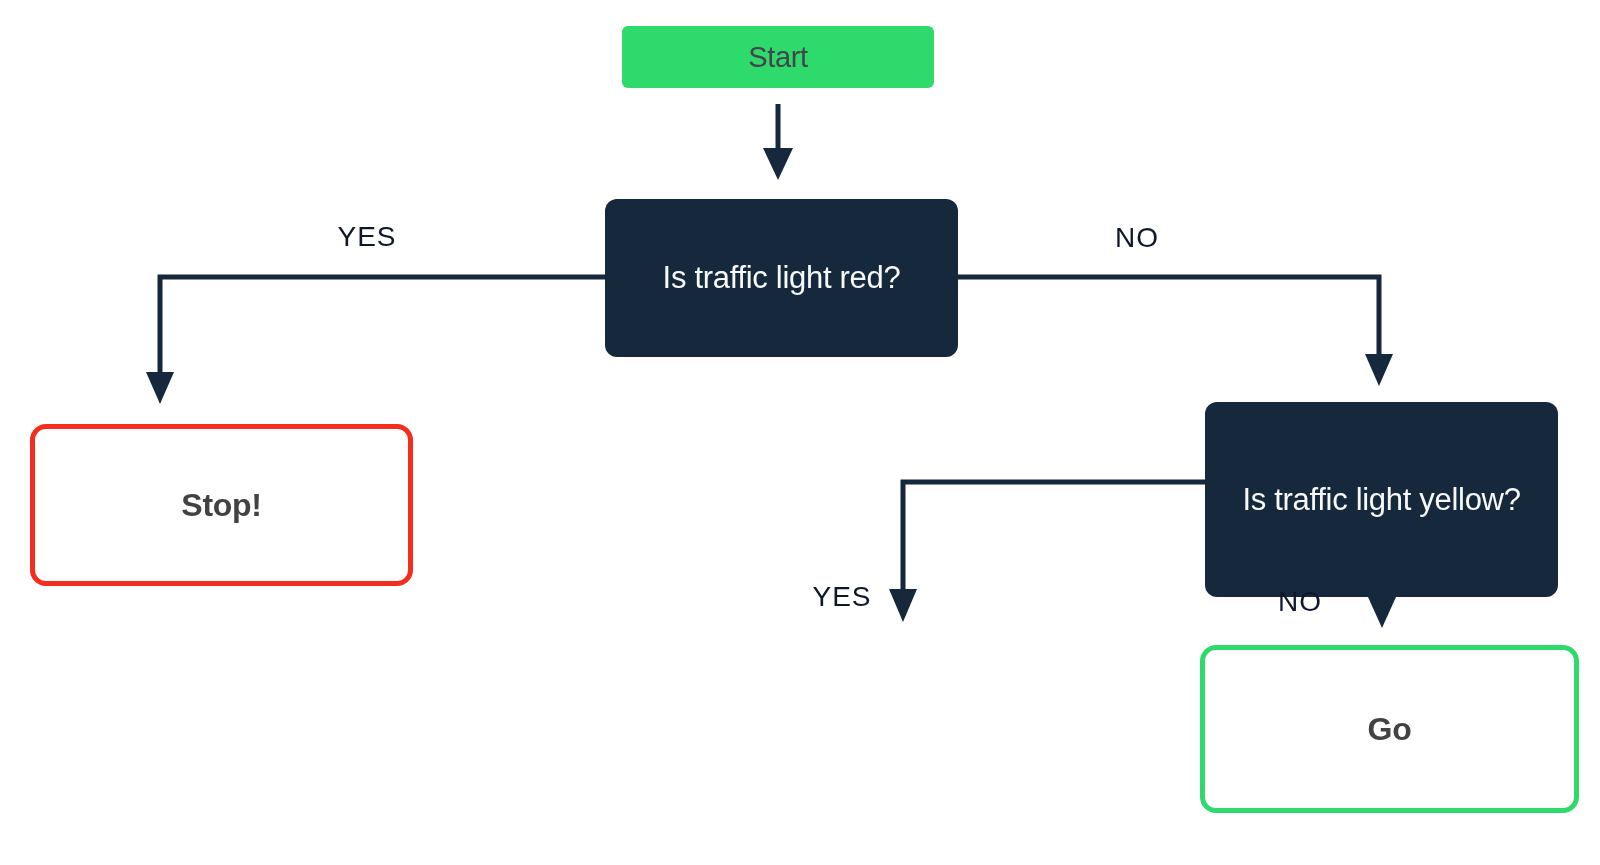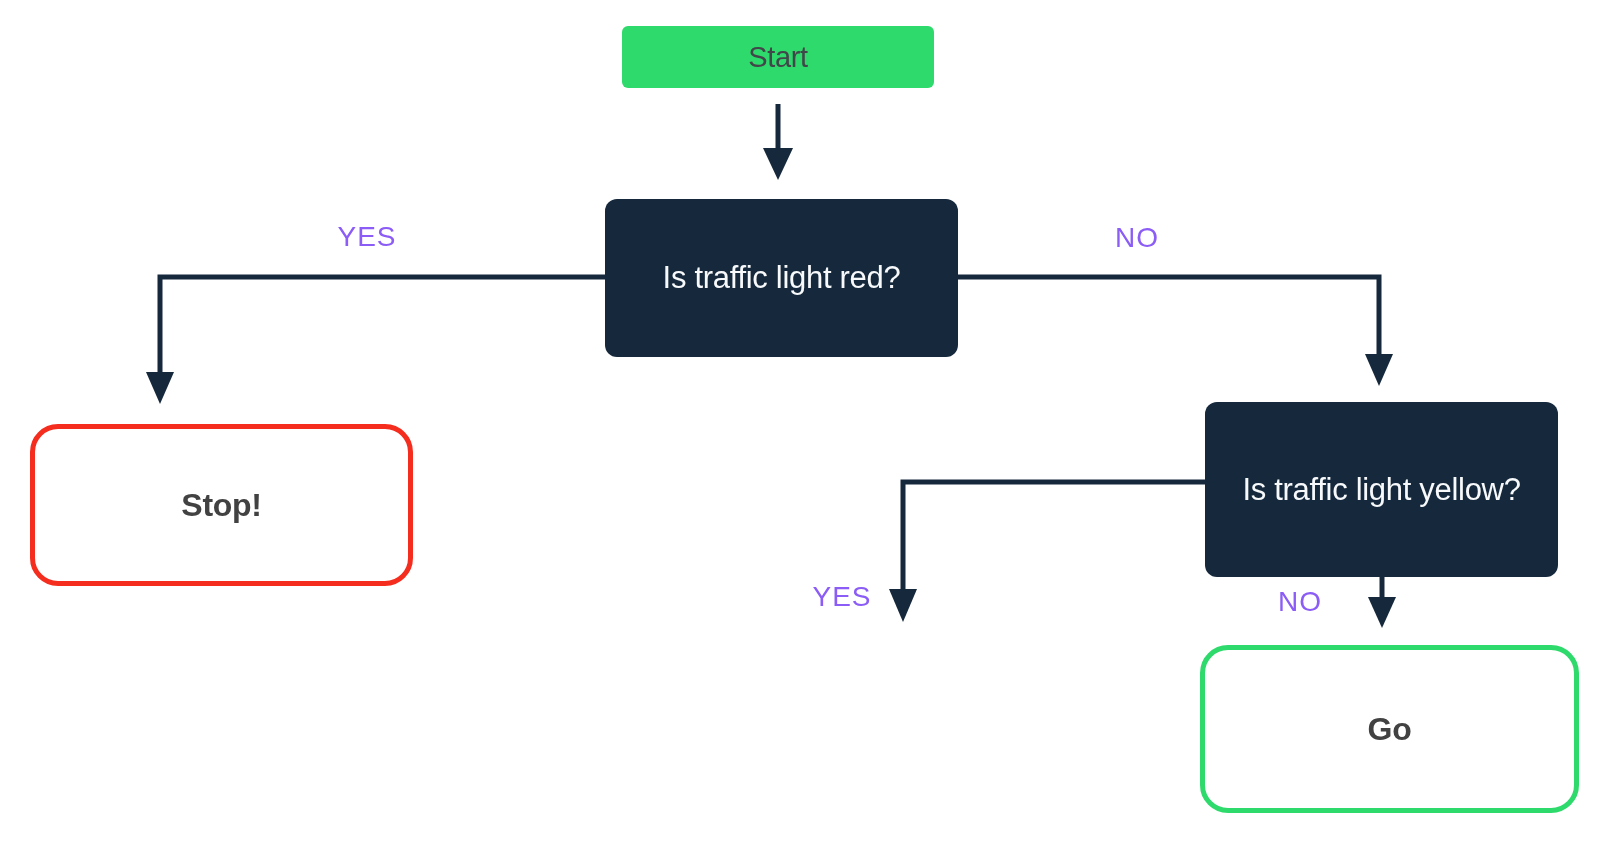--- a/index.html
+++ b/index.html
@@ -43,36 +43,36 @@
   }
   .node-decision {
     background: #16293C;
     color: #F7F9FB;
     border-radius: 12px;
     font-size: 31px;
   }
   .node-result {
     background: #ffffff;
     border: 5px solid;
-    border-radius: 28px;
+    border-radius: 16px;
     font-weight: bold;
     font-size: 32px;
     color: #424242;
   }
   .node-stop { border-color: #F42D1E; }
   .node-slow { border-color: #F8A200; }
   .node-go   { border-color: #2EDA6B; }
   .edge-label {
     position: absolute;
     width: 140px;
     line-height: 34px;
     text-align: center;
     font-size: 28px;
     letter-spacing: 1px;
-    color: #8b5cf6;
+    color: #0f172a;
   }
 </style>
 </head>
 <body>
 
 <div class="canvas">
 
   <svg class="connectors" viewBox="0 0 1600 865" xmlns="http://www.w3.org/2000/svg">
     <g>
       <line x1="778" y1="104" x2="778" y2="150"></line>
@@ -97,21 +97,21 @@
   </svg>
 
   <div class="node node-start" style="left:622px; top:26px; width:312px; height:62px;">
     <span>Start</span>
   </div>
 
   <div class="node node-decision" style="left:605px; top:199px; width:353px; height:158px;">
     <span>Is traffic light red?</span>
   </div>
 
-  <div class="node node-decision" style="left:1205px; top:402px; width:353px; height:175px;">
+  <div class="node node-decision" style="left:1205px; top:402px; width:353px; height:195px;">
     <span>Is traffic light yellow?</span>
   </div>
 
   <div class="node node-result node-stop" style="left:30px; top:424px; width:383px; height:162px;">
     <span>Stop!</span>
   </div>
 
 
   <div class="node node-result node-go" style="left:1192px; top:645px; width:379px; height:168px;margin-left:8px;">
     <span>Go</span>

